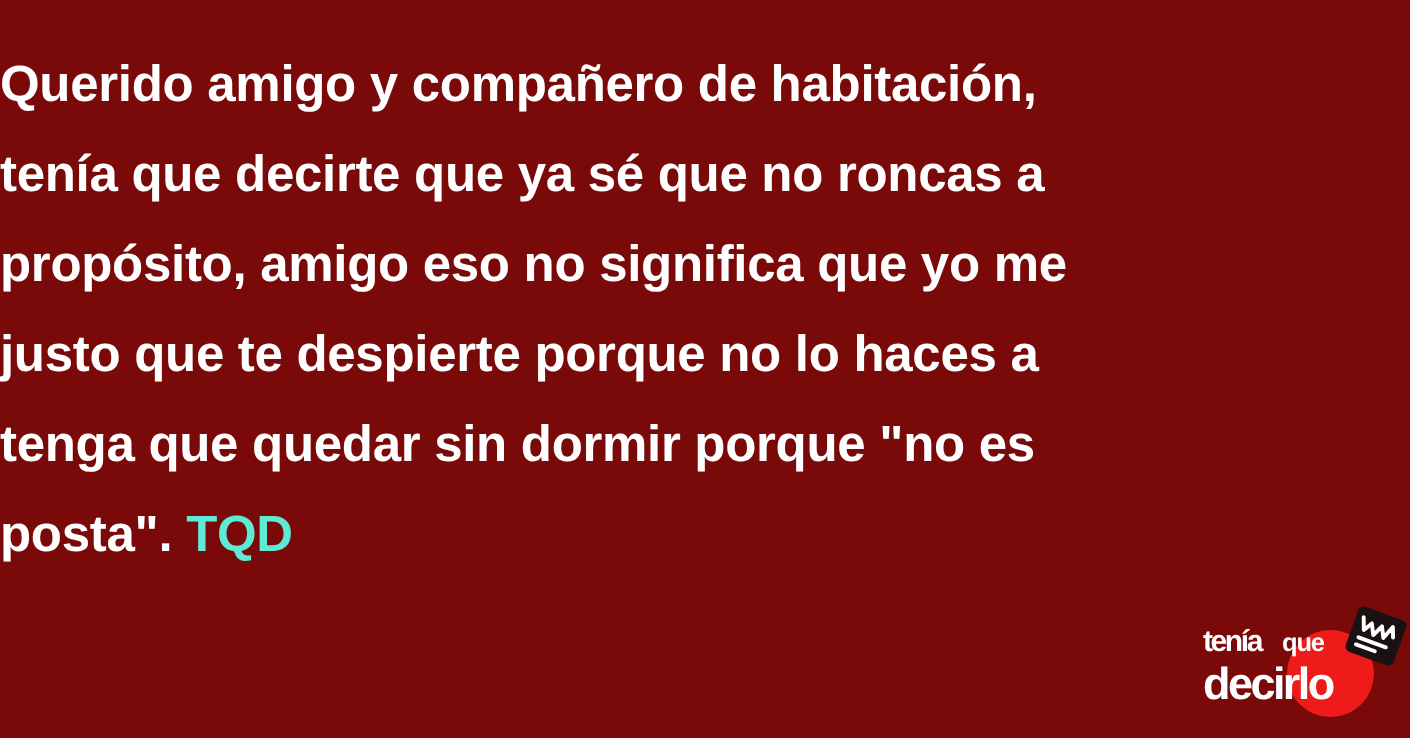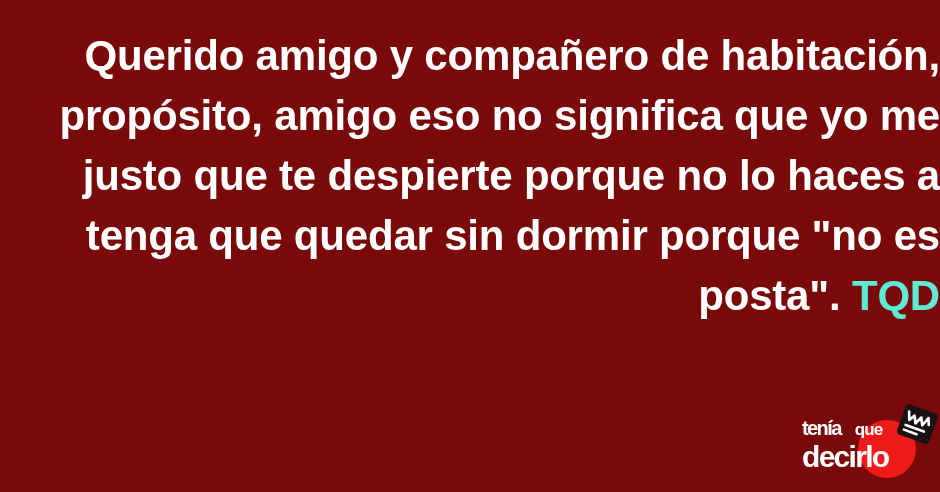--- a/index.html
+++ b/index.html
@@ -15,25 +15,25 @@
     width: 940px;
     height: 492px;
     overflow: hidden;
     background: #7a0a0a;
   }
   #quote-block {
     position: absolute;
     left: 0;
     top: 26px;
     width: 940px;
-    text-align: right;
+    text-align: left;
     color: #ffffff;
     font-family: "Liberation Sans", sans-serif;
     font-weight: bold;
-    font-size: 42px;
+    font-size: 34px;
     line-height: 60px;
     letter-spacing: -0.2px;
     -webkit-font-smoothing: antialiased;
   }
   .quote-line {
     display: block;
     white-space: nowrap;
   }
   .sig {
     color: #5eead4;
@@ -104,20 +104,21 @@
     transform: rotate(20deg);
   }
 </style>
 </head>
 <body>
 
 <div id="card">
 
   <div id="quote-block">
     <span class="quote-line">Querido amigo y compañero de habitación,</span>
+    <span class="quote-line">tenía que decirte que ya sé que no roncas a</span>
     <span class="quote-line"> propósito, amigo eso no significa que yo me</span>
     <span class="quote-line">justo que te despierte porque no lo haces a</span>
     <span class="quote-line">tenga que quedar sin dormir porque "no es</span>
     <span class="quote-line"><span>posta". </span><span class="sig">TQD</span></span>
   </div>
 
   <div id="logo">
     <div id="logo-circle"></div>
 
     <svg id="logo-note-icon" viewBox="0 0 38 38" xmlns="http://www.w3.org/2000/svg">

